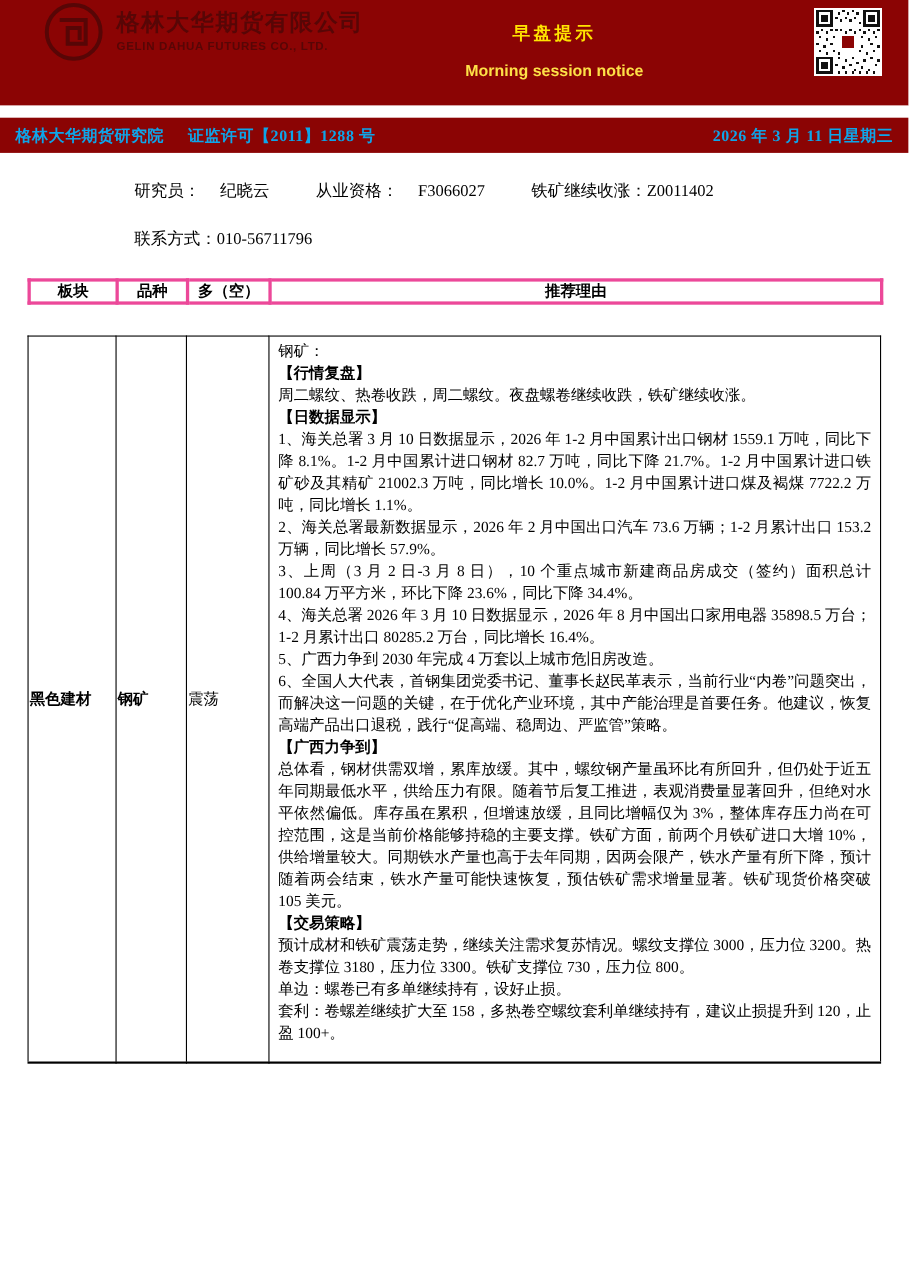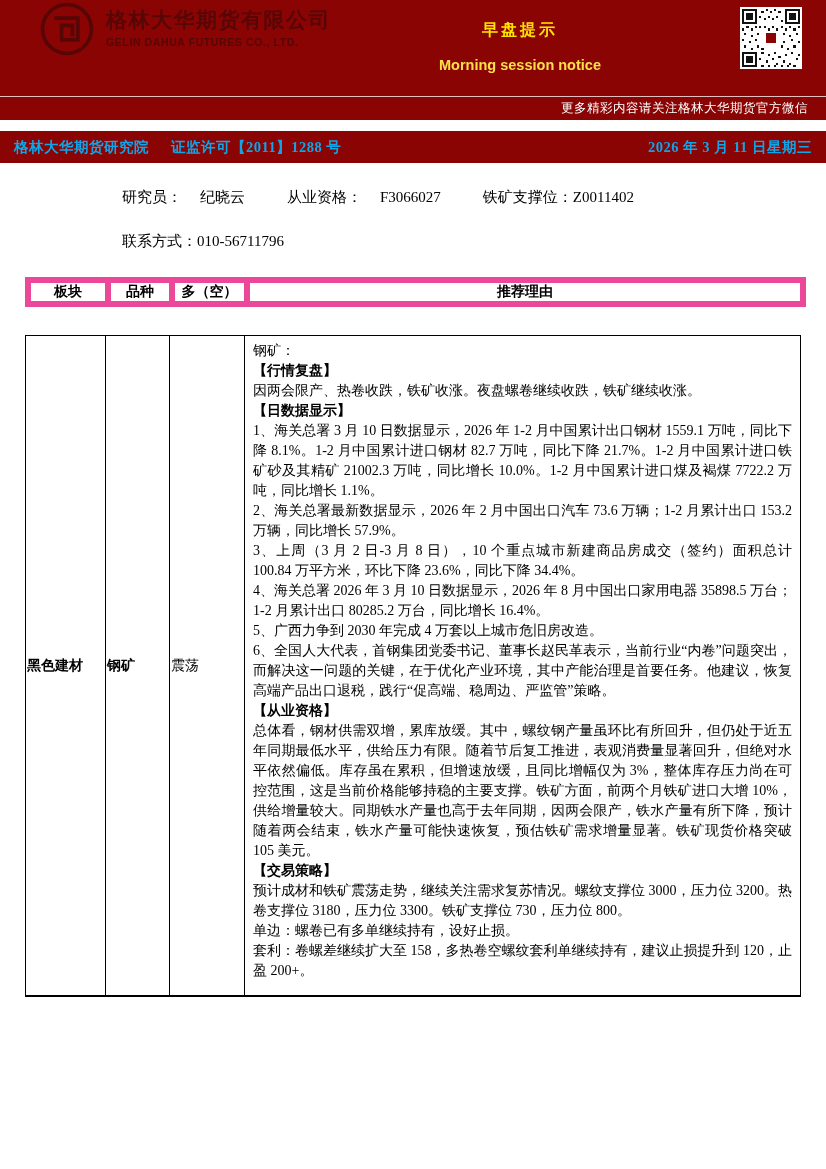--- a/index.html
+++ b/index.html
@@ -16,21 +16,21 @@
     position:relative;
   }
   
   .header-band{background:var(--maroon);color:#fff;}
   .band-main{height:96px;position:relative;display:flex;align-items:flex-start;margin-left:12px;}
   .logo-group{display:flex;align-items:center;gap:10px;margin-left:26px;}
   .logo{width:58px;height:58px;color:var(--logo-red);display:inline-block;}
   .company-names{color:var(--logo-red);line-height:1.1;}
   .company-cn{font-size:21px;font-weight:bold;letter-spacing:1.5px;}
   .company-en{font-size:10.5px;font-weight:bold;letter-spacing:.6px;margin-top:5px;font-family:"Liberation Sans",sans-serif;}
-  .center-titles{position:absolute;left:388px;width:240px;top:20px;text-align:center;}
+  .center-titles{position:absolute;left:372px;width:240px;top:20px;text-align:center;}
   .notice-cn{color:var(--yellow);font-size:16px;font-weight:bold;letter-spacing:3px;}
   .notice-en{color:#fde047;font-size:14.5px;font-weight:bold;margin-top:16px;font-family:"Liberation Sans",sans-serif;}
   .qr{position:absolute;right:24px;top:7px;width:62px;height:62px;display:inline-block;}
   .wechat-band{
     height:24px;border-top:1px solid rgba(255,255,255,.75);
     display:flex;justify-content:flex-end;align-items:center;
     padding-right:18px;font-size:12.5px;color:#ffffff;letter-spacing:.5px;
   }
   .spacer{height:11px;background:#fff;}
   
@@ -48,21 +48,21 @@
   .res-row .lbl.gap{margin-left:42px;}
   .res-row.second{margin-top:25px;}
   
   table.tbl{
     margin-left:25px;width:775px;border-collapse:collapse;table-layout:fixed;
   }
   .tbl col.c1{width:80px;} .tbl col.c2{width:64px;}
   .tbl col.c3{width:75px;} .tbl col.c4{width:556px;}
   .tbl-head{margin-top:26px;border:2px solid #000;}
   .tbl-head th{
-    border:6px solid #ec4899;font-size:14px;font-weight:bold;
+    border:3px solid #ec4899;font-size:14px;font-weight:bold;
     height:21px;padding:0 2px;text-align:center;
   }
   .tbl-body{margin-top:28px;border:1px solid #000;border-bottom:2px solid #000;}
   .tbl-body td{border:1px solid #000;}
   td.cell-center{text-align:left;vertical-align:middle;font-size:14px;}
   td.cell-center.bold{font-weight:bold;}
   td.reason-cell{vertical-align:top;padding:5px 8px 14px 8px;}
   .reason-para{
     font-size:14px;line-height:20px;text-align:justify;margin:0;
   }
@@ -115,42 +115,39 @@
                      M1 15h1v1h-1z M4 16h1v1h-1z M7 15h1v1h-1z M20 16h1v1h-1z M24 15h1v1h-1z M27 16h1v1h-1z
                      M2 18h1v1h-1z M5 19h1v1h-1z M8 18h1v1h-1z M10 19h1v1h-1z M19 18h1v1h-1z M22 19h1v1h-1z M25 18h1v1h-1z
                      M10 21h1v1h-1z M13 22h1v1h-1z M16 21h1v1h-1z M18 23h1v1h-1z M21 22h1v1h-1z M24 21h1v1h-1z M27 22h1v1h-1z
                      M9 24h1v1h-1z M12 25h1v1h-1z M15 24h1v1h-1z M17 26h1v1h-1z M20 25h1v1h-1z M23 26h1v1h-1z M26 24h1v1h-1z
                      M10 27h1v1h-1z M13 27h1v1h-1z M16 27h1v1h-1z M19 27h1v1h-1z M22 27h1v1h-1z M25 27h1v1h-1z"></path>
           </g>
           <rect x="12" y="12" width="5" height="5" fill="#8B0404"></rect>
         </svg>
       </span>
     </div>
-    <div class="wechat-band">
-      <span>更多精彩内容请关注格林大华期货官方微信</span>
-    </div>
   </header>
 
   <div class="spacer"></div>
 
   <div class="institute-bar">
     <div class="inst-left">
       <span>格林大华期货研究院</span>
       <span>证监许可【2011】1288 号</span>
     </div>
     <span>2026 年 3 月 11 日星期三</span>
   </div>
 
   <div class="researcher">
     <div class="res-row">
       <span class="lbl">研究员：</span>
       <span class="val">纪晓云</span>
       <span class="lbl gap">从业资格：</span>
       <span class="val">F3066027</span>
-      <span class="lbl gap">铁矿支撑位：</span>
+      <span class="lbl gap">铁矿继续收涨：</span>
       <span class="val tight">Z0011402</span>
     </div>
     <div class="res-row second">
       <span class="lbl">联系方式：</span>
       <span class="val tight">010-56711796</span>
     </div>
   </div>
 
   <table class="tbl tbl-head">
     <colgroup>
@@ -178,33 +175,33 @@
       </colgroup>
     <tbody>
       <tr>
         <td class="cell-center bold">黑色建材</td>
         <td class="cell-center bold">钢矿</td>
         <td class="cell-center">震荡</td>
         <td class="reason-cell">
           <div>
               <div class="reason-para">钢矿：</div>
               <div class="reason-para para-bold">【行情复盘】</div>
-              <div class="reason-para">因两会限产、热卷收跌，铁矿收涨。夜盘螺卷继续收跌，铁矿继续收涨。</div>
+              <div class="reason-para">周二螺纹、热卷收跌，周二螺纹。夜盘螺卷继续收跌，铁矿继续收涨。</div>
               <div class="reason-para para-bold">【日数据显示】</div>
               <div class="reason-para">1、海关总署 3 月 10 日数据显示，2026 年 1-2 月中国累计出口钢材 1559.1 万吨，同比下降 8.1%。1-2 月中国累计进口钢材 82.7 万吨，同比下降 21.7%。1-2 月中国累计进口铁矿砂及其精矿 21002.3 万吨，同比增长 10.0%。1-2 月中国累计进口煤及褐煤 7722.2 万吨，同比增长 1.1%。</div>
               <div class="reason-para">2、海关总署最新数据显示，2026 年 2 月中国出口汽车 73.6 万辆；1-2 月累计出口 153.2 万辆，同比增长 57.9%。</div>
               <div class="reason-para">3、上周（3 月 2 日-3 月 8 日），10 个重点城市新建商品房成交（签约）面积总计 100.84 万平方米，环比下降 23.6%，同比下降 34.4%。</div>
               <div class="reason-para">4、海关总署 2026 年 3 月 10 日数据显示，2026 年 8 月中国出口家用电器 35898.5 万台；1-2 月累计出口 80285.2 万台，同比增长 16.4%。</div>
               <div class="reason-para">5、广西力争到 2030 年完成 4 万套以上城市危旧房改造。</div>
               <div class="reason-para">6、全国人大代表，首钢集团党委书记、董事长赵民革表示，当前行业“内卷”问题突出，而解决这一问题的关键，在于优化产业环境，其中产能治理是首要任务。他建议，恢复高端产品出口退税，践行“促高端、稳周边、严监管”策略。</div>
-              <div class="reason-para para-bold">【从业资格】</div>
+              <div class="reason-para para-bold">【广西力争到】</div>
               <div class="reason-para">总体看，钢材供需双增，累库放缓。其中，螺纹钢产量虽环比有所回升，但仍处于近五年同期最低水平，供给压力有限。随着节后复工推进，表观消费量显著回升，但绝对水平依然偏低。库存虽在累积，但增速放缓，且同比增幅仅为 3%，整体库存压力尚在可控范围，这是当前价格能够持稳的主要支撑。铁矿方面，前两个月铁矿进口大增 10%，供给增量较大。同期铁水产量也高于去年同期，因两会限产，铁水产量有所下降，预计随着两会结束，铁水产量可能快速恢复，预估铁矿需求增量显著。铁矿现货价格突破 105 美元。</div>
               <div class="reason-para para-bold">【交易策略】</div>
               <div class="reason-para">预计成材和铁矿震荡走势，继续关注需求复苏情况。螺纹支撑位 3000，压力位 3200。热卷支撑位 3180，压力位 3300。铁矿支撑位 730，压力位 800。</div>
               <div class="reason-para">单边：螺卷已有多单继续持有，设好止损。</div>
-              <div class="reason-para">套利：卷螺差继续扩大至 158，多热卷空螺纹套利单继续持有，建议止损提升到 120，止盈 200+。</div>
+              <div class="reason-para">套利：卷螺差继续扩大至 158，多热卷空螺纹套利单继续持有，建议止损提升到 120，止盈 100+。</div>
             </div>
         </td>
       </tr>
     </tbody>
   </table>
 
 </div>
 
 </body></html>

